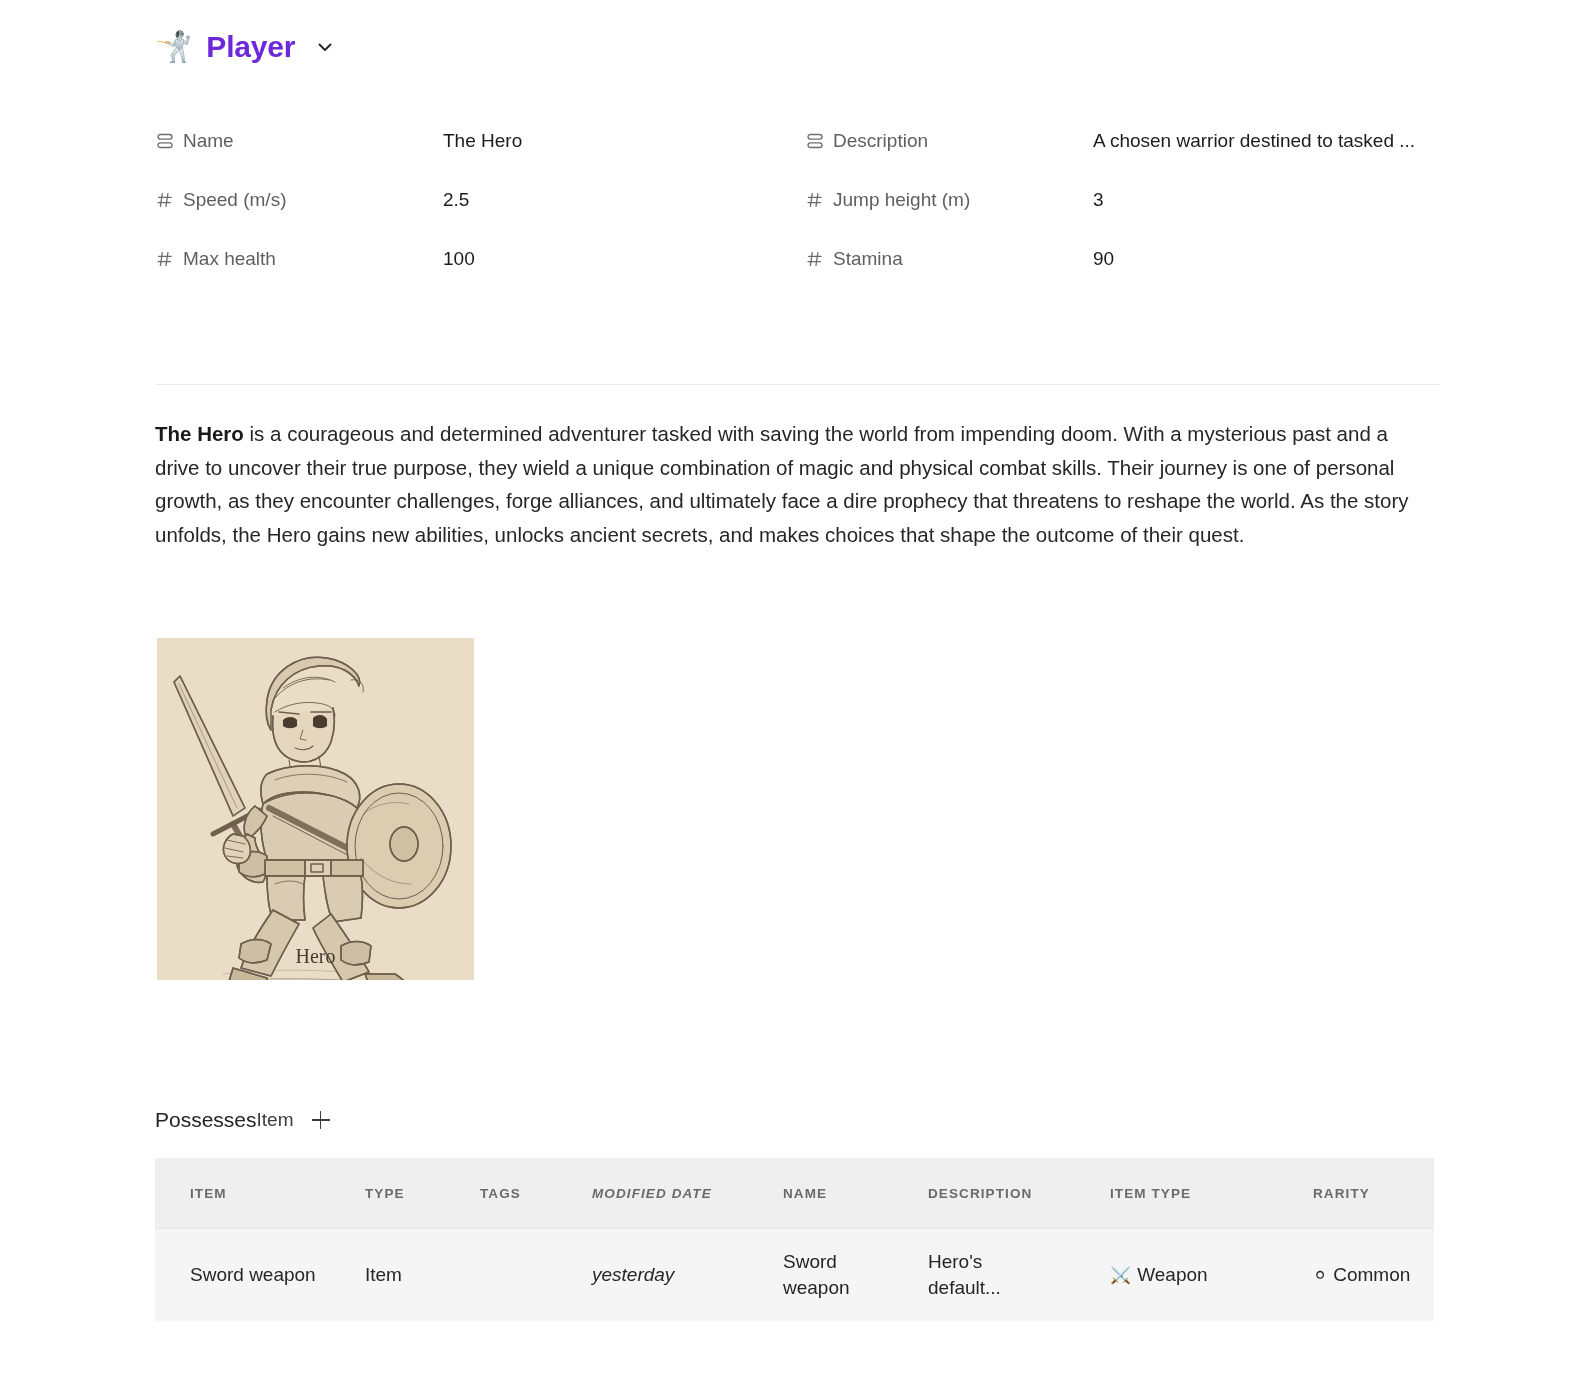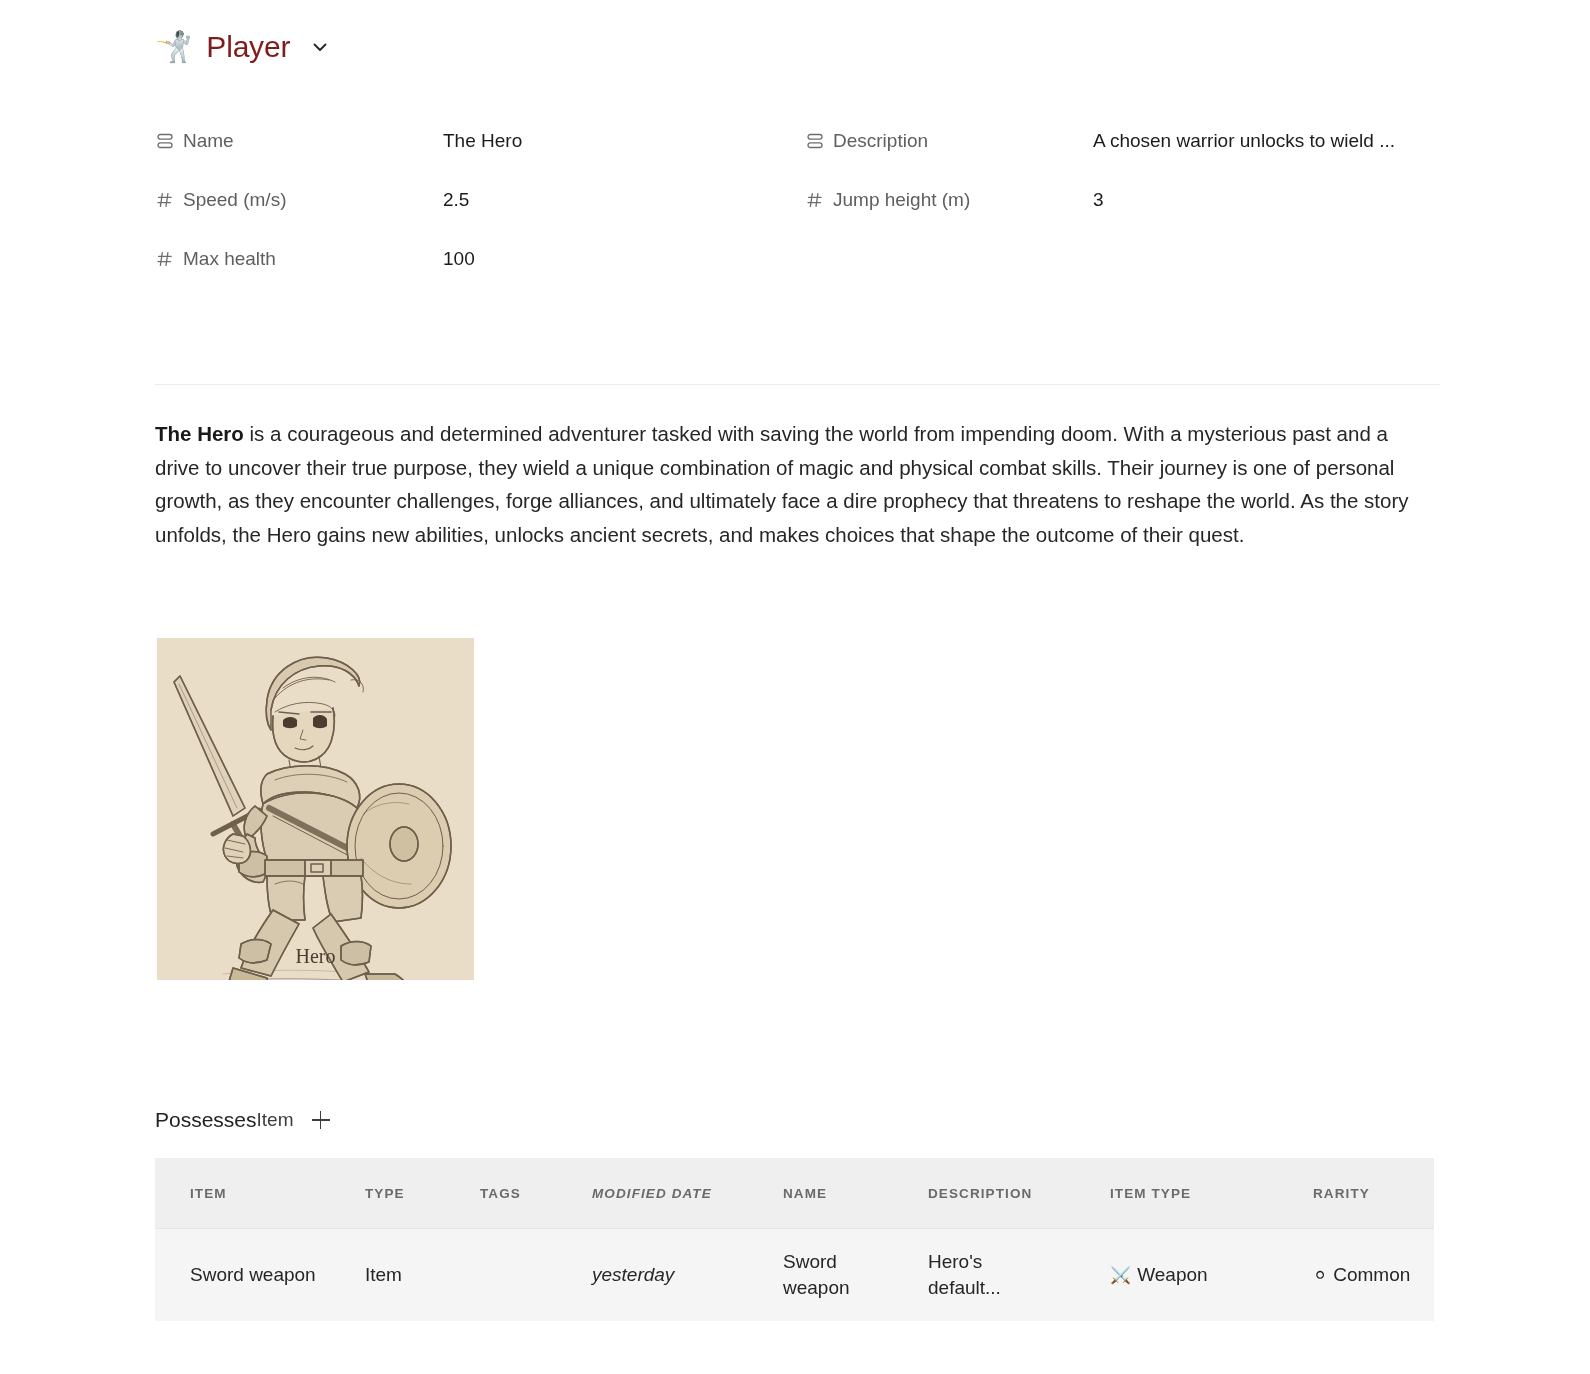--- a/index.html
+++ b/index.html
@@ -26,23 +26,23 @@
     align-items: center;
     gap: 14px;
   }
   .page-emoji {
     font-size: 30px;
     line-height: 1;
     font-family: "DejaVu Sans", sans-serif;
   }
   .page-title {
     font-size: 30px;
-    font-weight: 400;
+    font-weight: 700;
     letter-spacing: -0.2px;
-    color: #7f1d1d;
+    color: #6d28d9;
   }
   .chevron-down {
     width: 20px;
     height: 20px;
     margin-left: 6px;
     flex: 0 0 auto;
   }
   .chevron-down svg { display: block; }
 
   
@@ -253,21 +253,21 @@
   <div class="prop">
     <div class="prop-label">
       <span class="prop-icon">
         <svg width="18" height="18" viewBox="0 0 18 18" fill="none">
           <rect x="2" y="2.5" width="14" height="4.6" rx="2.3" stroke="#6d6d6d" stroke-width="1.3"></rect>
           <rect x="2" y="10.9" width="14" height="4.6" rx="2.3" stroke="#6d6d6d" stroke-width="1.3"></rect>
         </svg>
       </span>
       <span>Description</span>
     </div>
-    <div class="prop-value">A chosen warrior unlocks to wield ...</div>
+    <div class="prop-value">A chosen warrior destined to tasked ...</div>
   </div>
 
   <div class="prop">
     <div class="prop-label">
       <span class="prop-icon">
         <svg width="18" height="18" viewBox="0 0 18 18" fill="none">
           <path d="M6.3 2.6 L4.4 15.4 M11.9 2.6 L10 15.4 M2.6 6.4 H15.1 M2 11.6 H14.5" stroke="#6d6d6d" stroke-width="1.3" stroke-linecap="round"></path>
         </svg>
       </span>
       <span>Speed (m/s)</span>
@@ -293,20 +293,31 @@
       <span class="prop-icon">
         <svg width="18" height="18" viewBox="0 0 18 18" fill="none">
           <path d="M6.3 2.6 L4.4 15.4 M11.9 2.6 L10 15.4 M2.6 6.4 H15.1 M2 11.6 H14.5" stroke="#6d6d6d" stroke-width="1.3" stroke-linecap="round"></path>
         </svg>
       </span>
       <span>Max health</span>
     </div>
     <div class="prop-value">100</div>
   </div>
 
+  <div class="prop">
+    <div class="prop-label">
+      <span class="prop-icon">
+        <svg width="18" height="18" viewBox="0 0 18 18" fill="none">
+          <path d="M6.3 2.6 L4.4 15.4 M11.9 2.6 L10 15.4 M2.6 6.4 H15.1 M2 11.6 H14.5" stroke="#6d6d6d" stroke-width="1.3" stroke-linecap="round"></path>
+        </svg>
+      </span>
+      <span>Stamina</span>
+    </div>
+    <div class="prop-value">90</div>
+  </div>
 
 </div>
 
 <div class="divider"></div>
 
 <div class="body-text">
   <b>The Hero</b><span> is a courageous and determined adventurer tasked with saving the world from impending doom. With a mysterious past and a drive to uncover their true purpose, they wield a unique combination of magic and physical combat skills. Their journey is one of personal growth, as they encounter challenges, forge alliances, and ultimately face a dire prophecy that threatens to reshape the world. As the story unfolds, the Hero gains new abilities, unlocks ancient secrets, and makes choices that shape the outcome of their quest.</span>
 </div>
 
 <div class="illustration">

